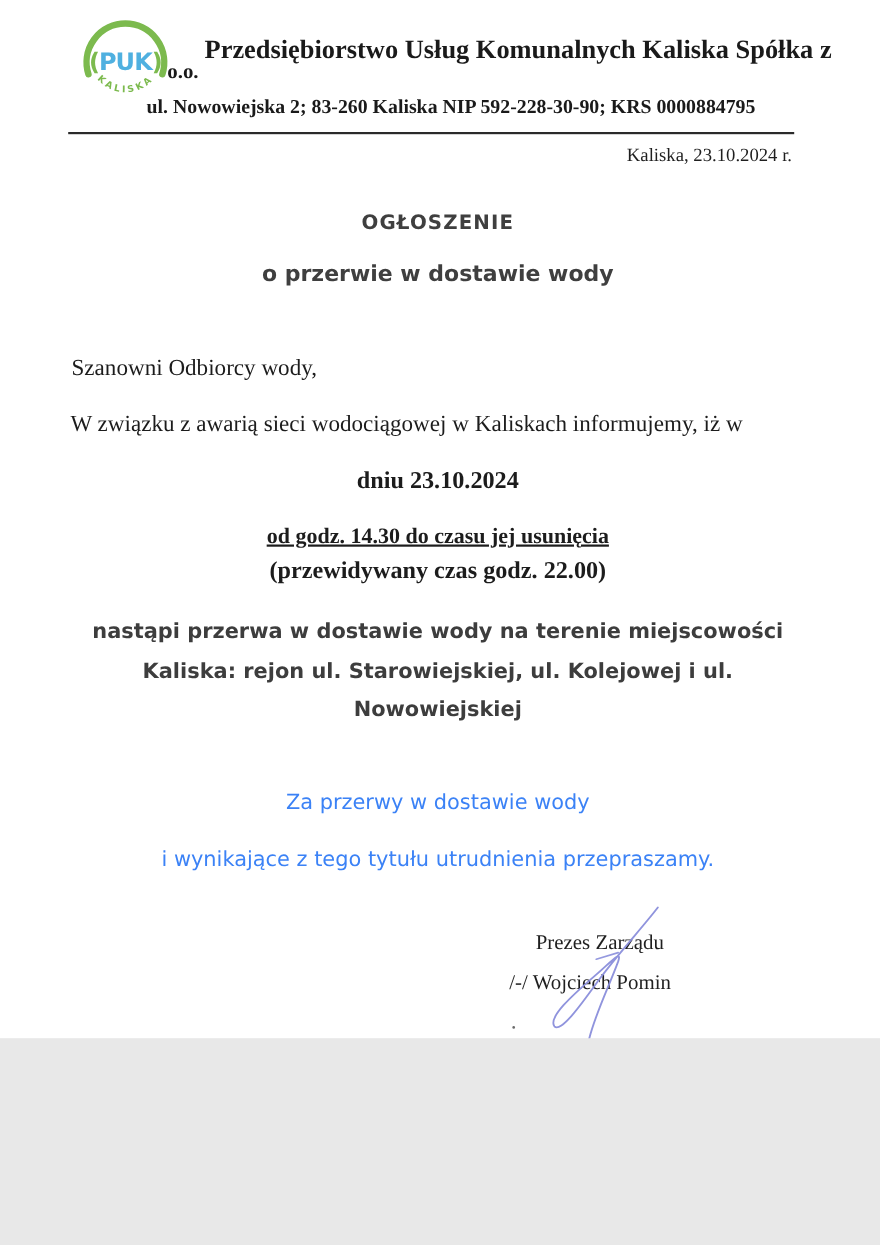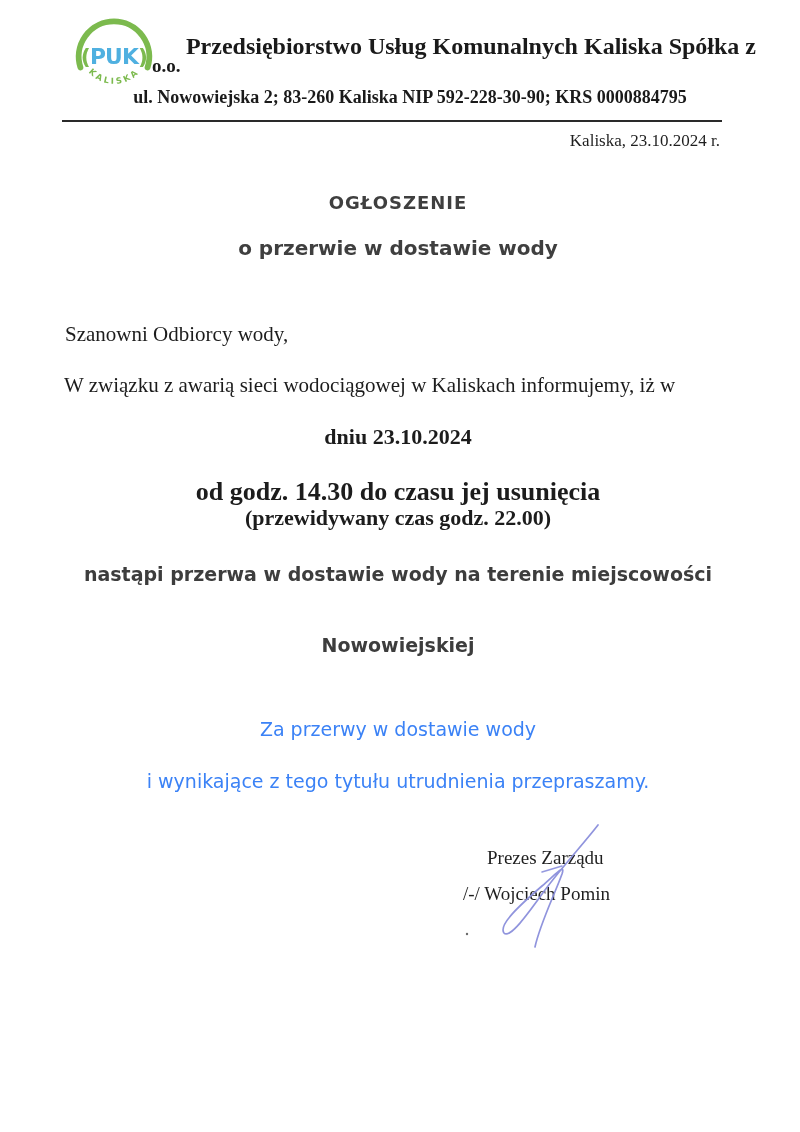--- a/index.html
+++ b/index.html
@@ -1,18 +1,18 @@
 <!DOCTYPE html>
 <html><head>
 <meta charset="utf-8">
 <style>
   html,body { margin:0; padding:0; background:#e8e8e8; }
   .page {
     position:relative;
-    width:800px; height:1132px;
+    width:800px; height:944px;
     margin:0 auto;
     background:#ffffff;
     font-family:"Liberation Serif", serif;
     color:#1c1c1c;
     overflow:hidden;
   }
   .abs { position:absolute; }
 
   
   .company-line1 {
@@ -53,21 +53,21 @@
   }
   .salutation {
     left:65px; top:322px;
     font-size:21px;
   }
   .intro {
     left:64px; top:373px;
     font-size:21px;
   }
   .date-emph   { top:424px; font-weight:bold; font-size:22px; }
-  .time-line1  { top:477px; font-weight:bold; font-size:26px; }
+  .time-line1  { top:477px; font-weight:bold; font-size:20px;text-decoration:underline; }
   .time-line2  { top:505px; font-weight:bold; font-size:22px; }
 
   .area-line {
     font-family:"DejaVu Sans", sans-serif;
     font-weight:bold; font-size:19px; color:#3d3d3d;
   }
   .area1 { top:563px; }
   .area2 { top:599px; }
   .area3 { top:634px; }
 
@@ -110,20 +110,21 @@
   <div class="abs centered notice-subtitle">o przerwie w dostawie wody</div>
 
   <div class="abs salutation">Szanowni Odbiorcy wody,</div>
   <div class="abs intro">W związku z awarią sieci wodociągowej w Kaliskach informujemy, iż w</div>
 
   <div class="abs centered date-emph">dniu 23.10.2024</div>
   <div class="abs centered time-line1">od godz. 14.30 do czasu jej usunięcia</div>
   <div class="abs centered time-line2">(przewidywany czas godz. 22.00)</div>
 
   <div class="abs centered area-line area1">nastąpi przerwa w dostawie wody na terenie miejscowości</div>
+  <div class="abs centered area-line area2">Kaliska: rejon ul. Starowiejskiej, ul. Kolejowej i ul.</div>
   <div class="abs centered area-line area3">Nowowiejskiej</div>
 
   <div class="abs centered apology apology1">Za przerwy w dostawie wody</div>
   <div class="abs centered apology apology2">i wynikające z tego tytułu utrudnienia przepraszamy.</div>
 
   <div class="abs sig-role">Prezes Zarządu</div>
   <div class="abs sig-name">/-/ Wojciech Pomin</div>
 
   <div class="abs sig-ink">
     <svg viewBox="0 0 185 150" width="185" height="150">

